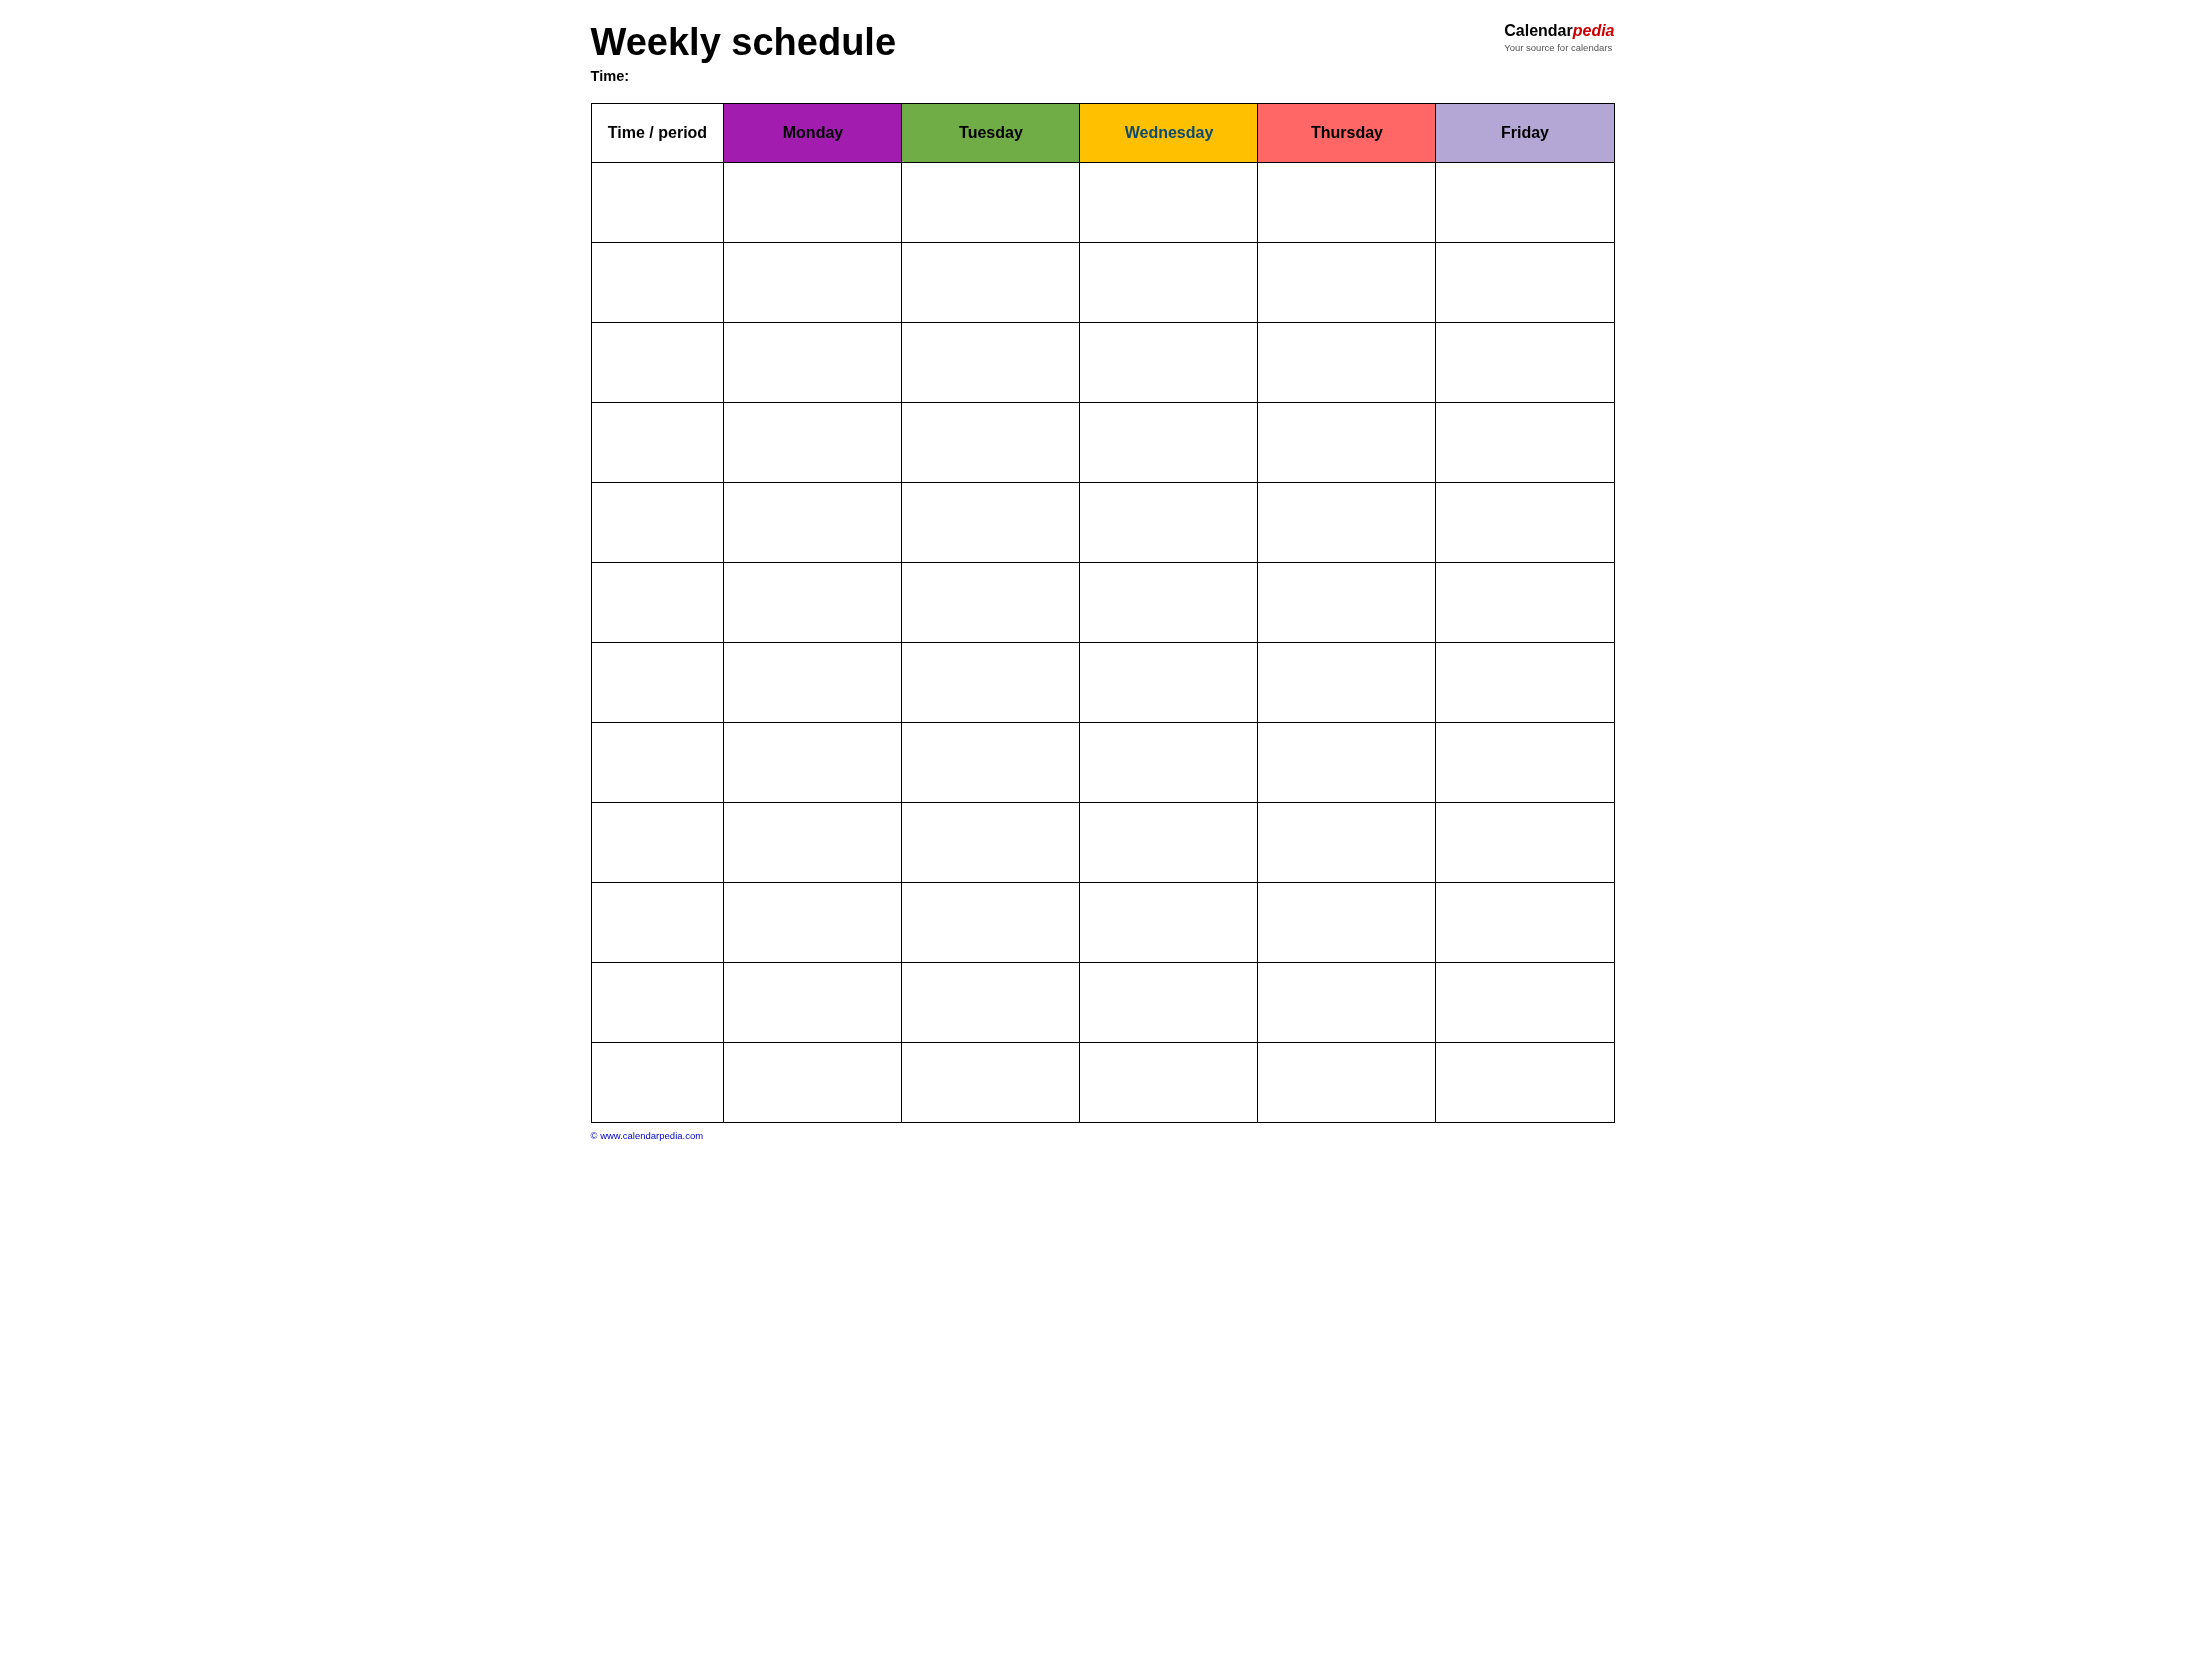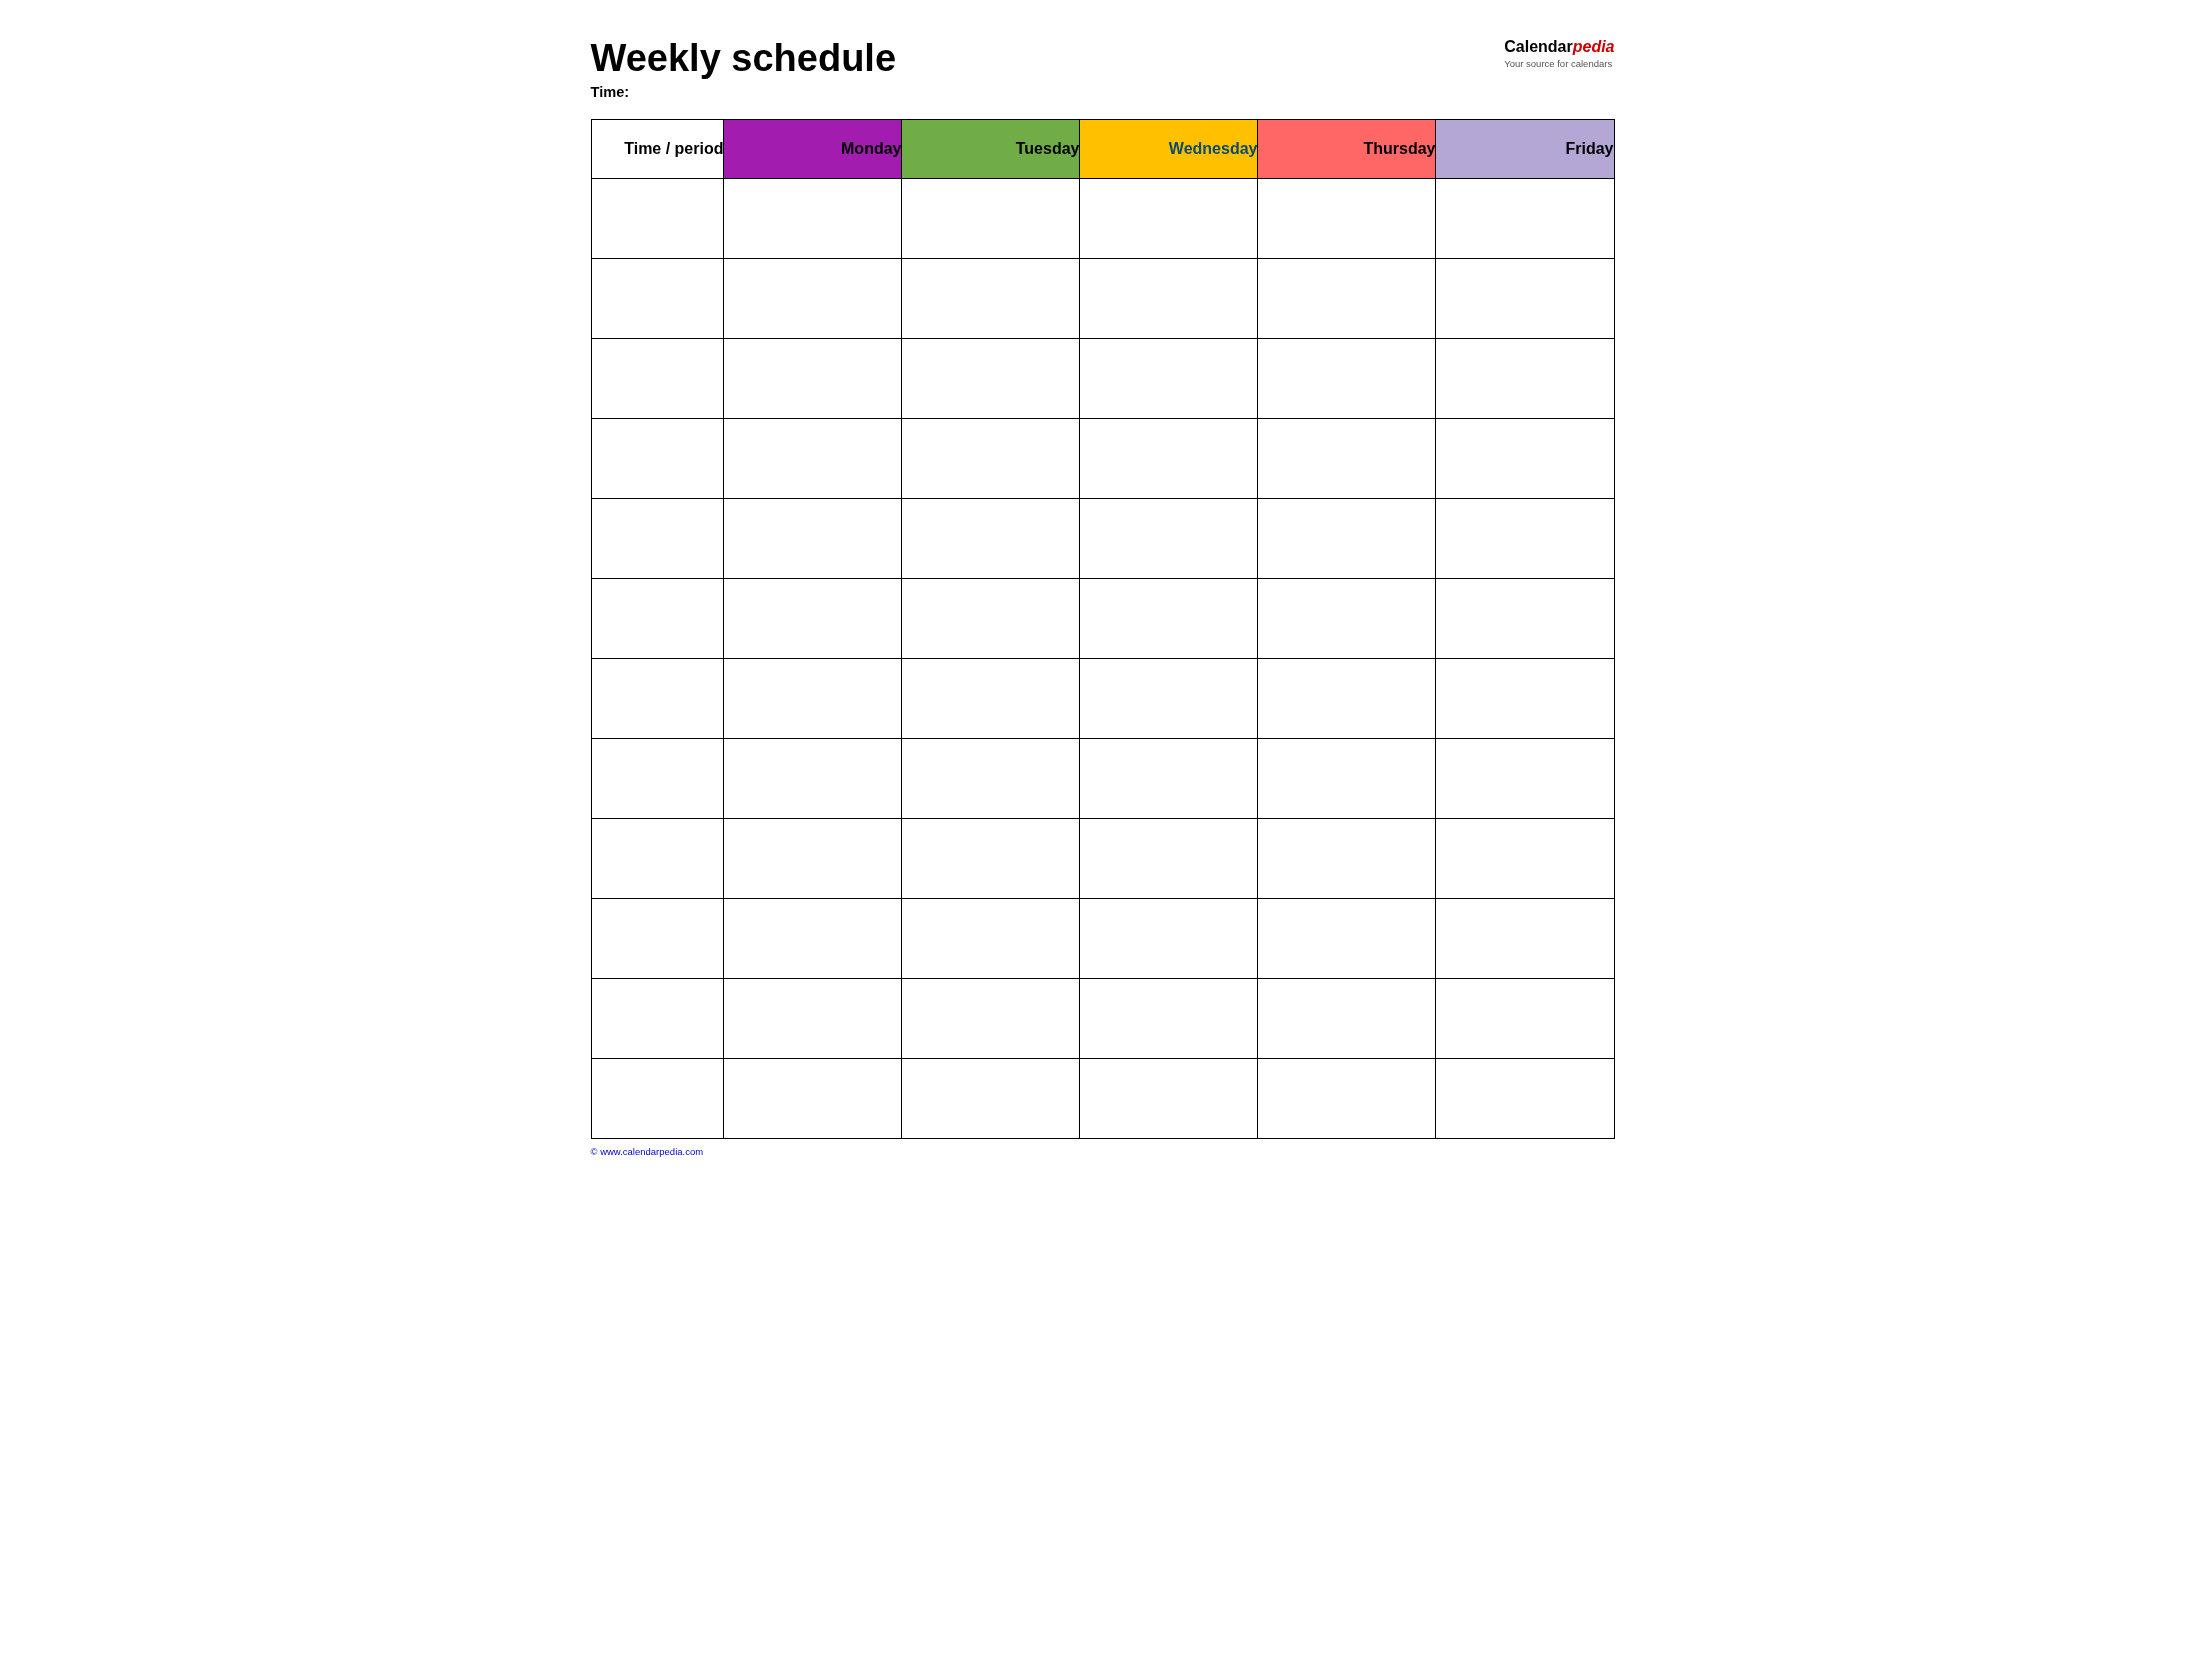--- a/index.html
+++ b/index.html
@@ -10,21 +10,21 @@
 
     body {
       background: #ffffff;
       font-family: Arial, sans-serif;
       padding: 22px 29px;
       min-height: 100vh;
     }
 
     .page-container {
       max-width: 1024px;
-      margin: 16px auto;
+      margin: 0 auto;
       position: relative;
     }
 
     .header-area {
       display: flex;
       justify-content: space-between;
       align-items: flex-start;
       margin-bottom: 7.3px;
     }
 
@@ -81,21 +81,21 @@
       border: 0.7px solid #000000;
       padding: 0;
       height: 80px;
       vertical-align: top;
     }
 
     .schedule-table thead th {
       height: 59px;
       font-size: 16px;
       font-weight: bold;
-      text-align: right;
+      text-align: center;
       vertical-align: middle;
       border: 0.7px solid #000000;
     }
 
     .th-time {
       background-color: #ffffff;
       width: 13%;
       font-size: 14.6px;
     }
 

